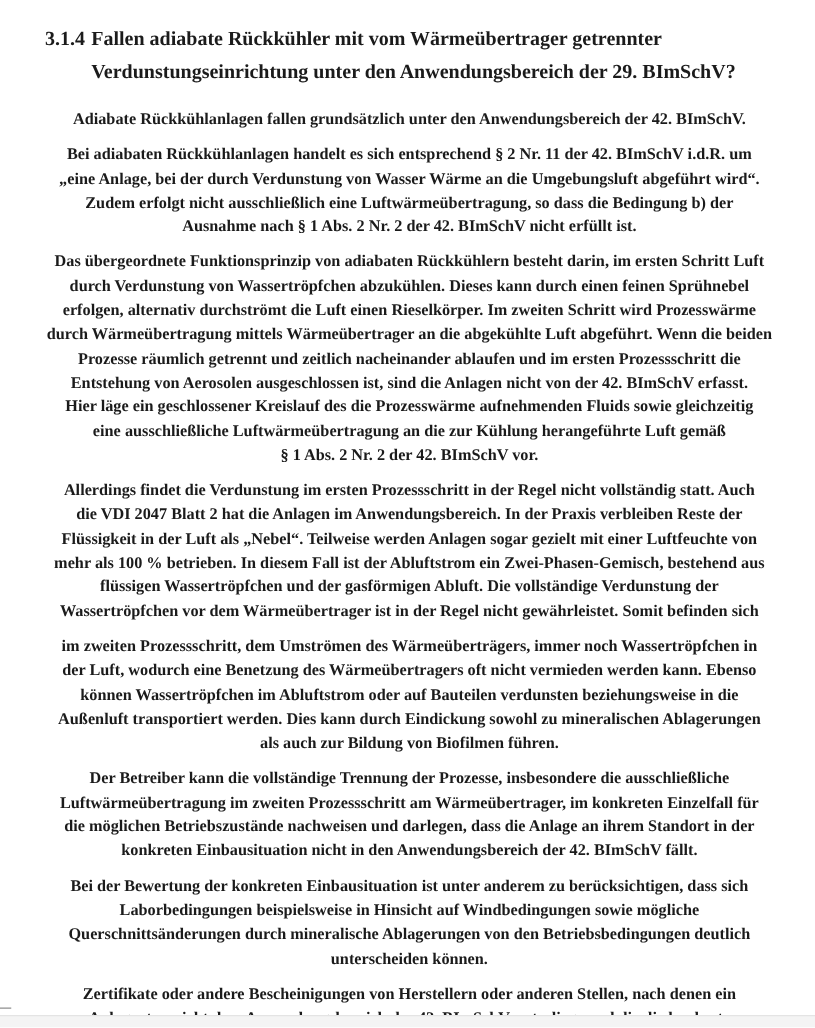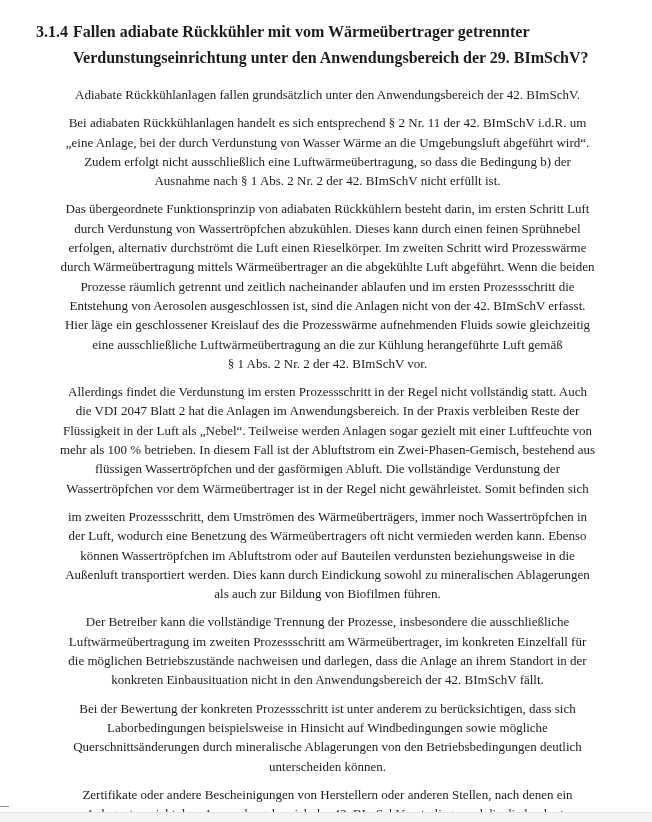--- a/index.html
+++ b/index.html
@@ -2,21 +2,21 @@
 <html style="--text-color: #1b1b1b; --page-bg: #ffffff; --strip-bg: #f4f4f4;"><head>
 <meta charset="utf-8">
 <style>
   :root{
     --text-color:#1b1b1b;
     --page-bg:#ffffff;
     --strip-bg:#f4f4f4;
     --strip-border:#e4e4e4;
     --corner-line:#8f8f8f;
   }
-  *{margin:0;padding:0;box-sizing:border-box;}
+  *{margin:0;padding:0;box-sizing:border-box;font-weight:bold;}
   html,body{
     width:652px;height:822px;
     background:var(--page-bg);
     overflow:hidden;
     font-family:"Liberation Serif","DejaVu Serif",serif;
     color:var(--text-color);
   }
   .page{
     position:relative;
     width:652px;height:822px;
@@ -93,21 +93,21 @@
 Wassertröpfchen vor dem Wärmeübertrager ist in der Regel nicht gewährleistet. Somit befinden sich</p>
     <p>im zweiten Prozessschritt, dem Umströmen des Wärmeüberträgers, immer noch Wassertröpfchen in
 der Luft, wodurch eine Benetzung des Wärmeübertragers oft nicht vermieden werden kann. Ebenso
 können Wassertröpfchen im Abluftstrom oder auf Bauteilen verdunsten beziehungsweise in die
 Außenluft transportiert werden. Dies kann durch Eindickung sowohl zu mineralischen Ablagerungen
 als auch zur Bildung von Biofilmen führen.</p>
     <p>Der Betreiber kann die vollständige Trennung der Prozesse, insbesondere die ausschließliche
 Luftwärmeübertragung im zweiten Prozessschritt am Wärmeübertrager, im konkreten Einzelfall für
 die möglichen Betriebszustände nachweisen und darlegen, dass die Anlage an ihrem Standort in der
 konkreten Einbausituation nicht in den Anwendungsbereich der 42. BImSchV fällt.</p>
-    <p>Bei der Bewertung der konkreten Prozessschritt ist unter anderem zu berücksichtigen, dass sich
+    <p>Bei der Bewertung der konkreten Einbausituation ist unter anderem zu berücksichtigen, dass sich
 Laborbedingungen beispielsweise in Hinsicht auf Windbedingungen sowie mögliche
 Querschnittsänderungen durch mineralische Ablagerungen von den Betriebsbedingungen deutlich
 unterscheiden können.</p>
     <p>Zertifikate oder andere Bescheinigungen von Herstellern oder anderen Stellen, nach denen ein
 Anlagentyp nicht dem Anwendungsbereich der 42. BImSchV unterliege und die die konkrete
 Einbausituation nicht berücksichtigen, sind kein ausreichender Nachweis, vgl. Frage 3.1.12.</p>
   </div>
 
   <div class="corner-line"></div>
   <div class="bottom-strip"></div>

